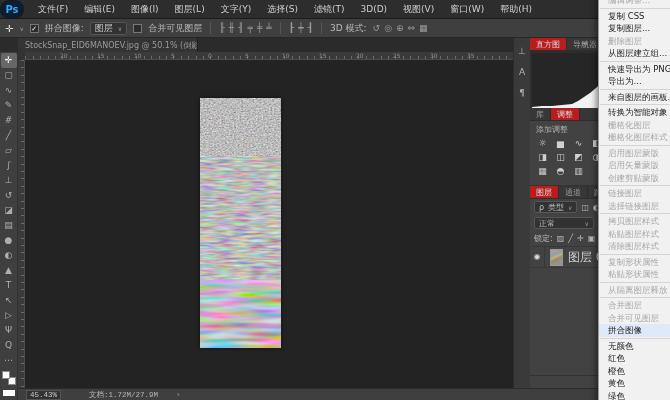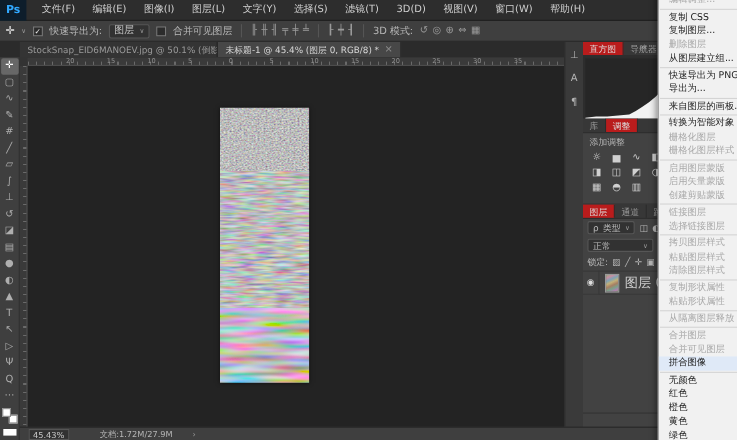--- a/index.html
+++ b/index.html
@@ -4,21 +4,21 @@
 <style>
 *{margin:0;padding:0;box-sizing:border-box;}
 body{background:#666;}
 #app{position:relative;width:670px;height:400px;overflow:hidden;background:#232323;
      font-family:"DejaVu Sans",sans-serif;color:#ccc;}
 
 
 .menubar{position:absolute;left:0;top:0;width:670px;height:19px;background:#2d2d2d;
          border-bottom:1px solid #1c1c1c;display:flex;align-items:center;z-index:5;}
 .ps-logo{width:24px;height:19px;display:flex;align-items:center;justify-content:center;
-         background:#0d1d2b;color:#31a8ff;font-weight:bold;font-size:10px;}
+         background:#0d1d2b;color:#31a8ff;font-weight:bold;font-size:10px;border-radius:9px;}
 .menubar-items{display:flex;margin-left:6px;}
 .menu-item{font-size:9px;color:#cfcfcf;padding:0 8px;line-height:19px;white-space:nowrap;}
 
 
 .optionsbar{position:absolute;left:0;top:19px;width:670px;height:19px;background:#3f3f3f;
             border-bottom:1px solid #282828;display:flex;align-items:center;gap:6px;
             font-size:9px;color:#b8b8b8;padding:0 5px;z-index:5;}
 .ob-tool{font-size:10px;color:#e0e0e0;}
 .caret{font-size:6px;color:#999;}
 .cb{width:9px;height:9px;border:1px solid #777;background:#2c2c2c;font-size:7px;line-height:8px;
@@ -104,21 +104,21 @@
        border:1px solid #9a9a9a;box-shadow:-2px 2px 6px rgba(0,0,0,.45);padding:1px 0;z-index:50;}
 .cm-item{height:12.5px;line-height:12.5px;font-size:8.5px;padding-left:9px;color:#1c1c1c;
          white-space:nowrap;overflow:hidden;}
 .cm-item.disabled{color:#a8a8a8;}
 .cm-item.highlight{background:#dfe9f7;}
 .cm-sep{height:1px;background:#d4d4d4;margin:1px 1px;}
 
 
 .statusbar{position:absolute;left:18px;top:388px;width:652px;height:12px;background:#3f3f3f;
            border-top:1px solid #2b2b2b;display:flex;align-items:center;font-size:7.5px;
-           color:#b5b5b5;padding-left:8px;z-index:4;}
+           color:#b5b5b5;padding-left:8px;z-index:4;font-family:Liberation Mono, monospace;}
 .zoom-box{background:#323232;border:1px solid #555;padding:0 3px;height:10px;line-height:9px;
           color:#c8c8c8;}
 .doc-info{margin-left:28px;}
 .sb-chevron{margin-left:18px;color:#999;}
 svg{display:block;}
 </style>
 </head>
 <body>
 
 <div id="app">
@@ -137,21 +137,21 @@
         <div class="menu-item">视图(V)</div>
         <div class="menu-item">窗口(W)</div>
         <div class="menu-item">帮助(H)</div>
       </div>
   </div>
 
   <div class="optionsbar">
     <span class="ob-tool">✛</span>
     <span class="caret">∨</span>
     <span class="cb">✓</span>
-    <span class="ob-label">快速导出为:</span>
+    <span class="ob-label">拼合图像:</span>
     <span class="dd">
       <span>图层</span>
       <span class="caret">∨</span>
     </span>
     <span class="cb"></span>
     <span class="ob-label">合并可见图层</span>
     <span class="ob-divider"></span>
     <span class="icon-row">
         <div class="ob-icon">╟</div>
         <div class="ob-icon">╫</div>
@@ -175,24 +175,20 @@
         <div class="ob-icon">⇔</div>
         <div class="ob-icon">▦</div>
       </span>
   </div>
 
   <div class="tabbar">
     <div class="doctab">
       <span>StockSnap_EID6MANOEV.jpg @ 50.1% (倒影, RGB/8) *</span>
 
     </div>
-    <div class="doctab active">
-      <span>未标题-1 @ 45.4% (图层 0, RGB/8) *</span>
-      <span class="tab-close">×</span>
-    </div>
   </div>
   <div class="collapse-arrows">«</div>
 
   <div class="pasteboard"></div>
   <svg class="canvas-image" width="81" height="250" xmlns="http://www.w3.org/2000/svg">
     <defs>
       <filter id="nzA" x="0%" y="0%" width="100%" height="100%">
         <feTurbulence type="fractalNoise" baseFrequency="0.55 0.75" numOctaves="2" seed="11"></feTurbulence>
         <feColorMatrix type="saturate" values="0.45"></feColorMatrix>
         <feComponentTransfer>

